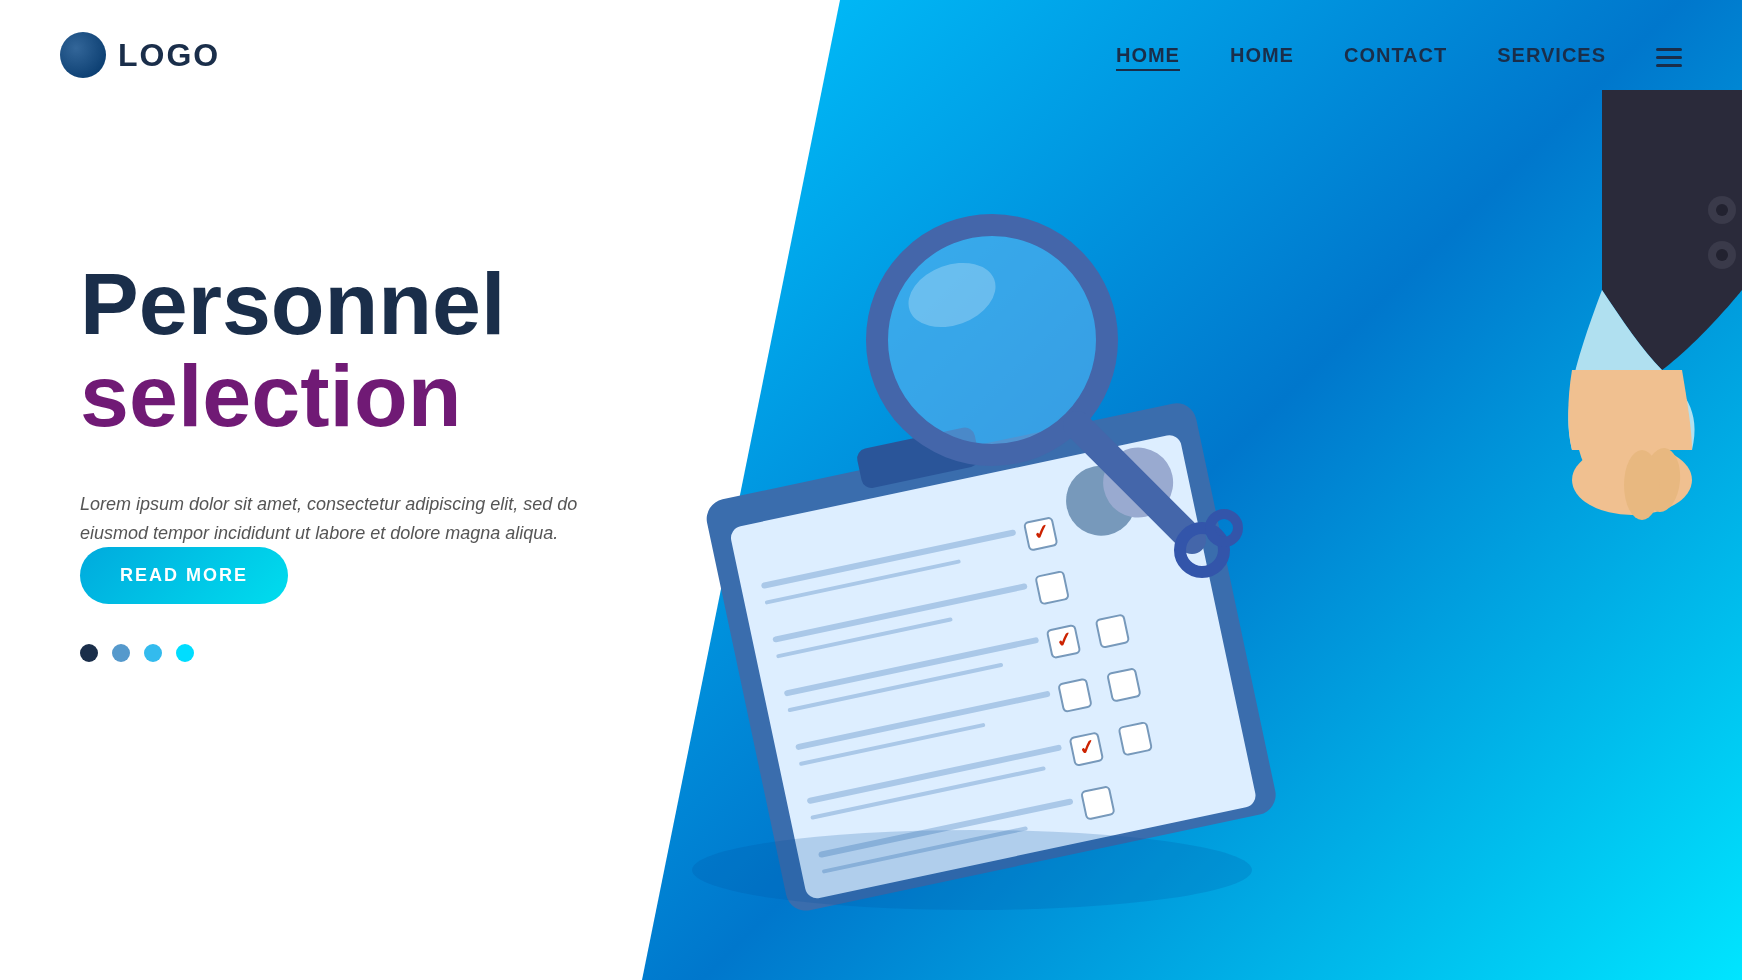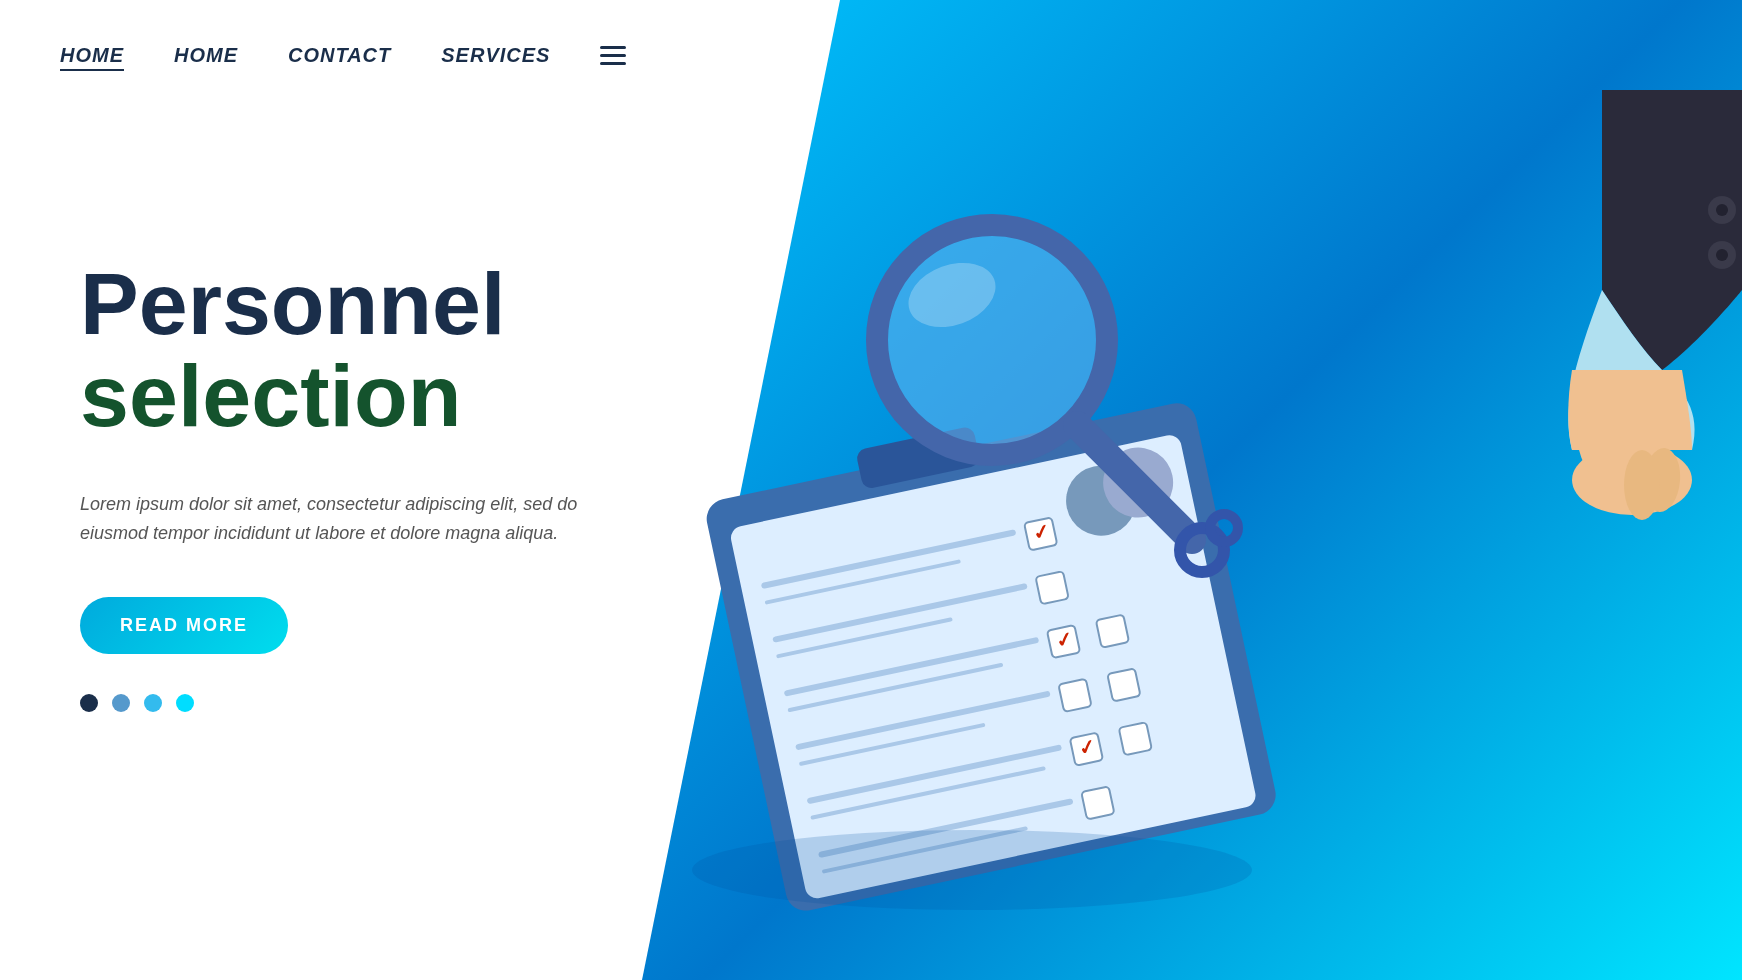--- a/index.html
+++ b/index.html
@@ -50,23 +50,22 @@
 
     .logo-text {
       font-size: 32px;
       font-weight: 700;
       color: #1a2e4a;
       letter-spacing: 2px;
     }
 
     nav {
       display: flex;
-      align-items: center;
+      align-items: flex-end;
       gap: 50px;
-      font-style: italic;
     }
 
     .nav-item {
       font-size: 20px;
       font-weight: 700;
       color: #1a2e4a;
       text-decoration: none;
       letter-spacing: 1px;
       cursor: pointer;
       position: relative;
@@ -108,35 +107,34 @@
       font-size: 88px;
       font-weight: 900;
       color: #1a2e4a;
       line-height: 1;
       font-family: Arial, sans-serif;
     }
 
     .title-selection {
       font-size: 88px;
       font-weight: 700;
-      color: #14532d;
+      color: #701a75;
       line-height: 1.1;
       font-family: Arial, sans-serif;
     }
 
     .description {
       margin-top: 45px;
       font-size: 18px;
       color: #555;
       line-height: 1.6;
       font-style: italic;
     }
 
     .read-more-btn {
-      margin-top: 50px;
       display: inline-block;
       background: linear-gradient(135deg, #00aadd, #00ddee);
       color: #fff;
       font-size: 18px;
       font-weight: 700;
       letter-spacing: 2px;
       padding: 18px 40px;
       border-radius: 30px;
       border: none;
       cursor: pointer;
@@ -179,20 +177,24 @@
       width: 100%;
       height: 100%;
     }
   </style>
 </head>
 <body>
 
 <div class="bg-right"></div>
 
 <header>
+  <div class="logo-area">
+    <div class="logo-circle"></div>
+    <span class="logo-text">LOGO</span>
+  </div>
   <nav>
     <a class="nav-item active">HOME</a>
     <a class="nav-item">HOME</a>
     <a class="nav-item">CONTACT</a>
     <a class="nav-item">SERVICES</a>
     <div class="menu-icon">
       <span></span>
       <span></span>
       <span></span>
     </div>

